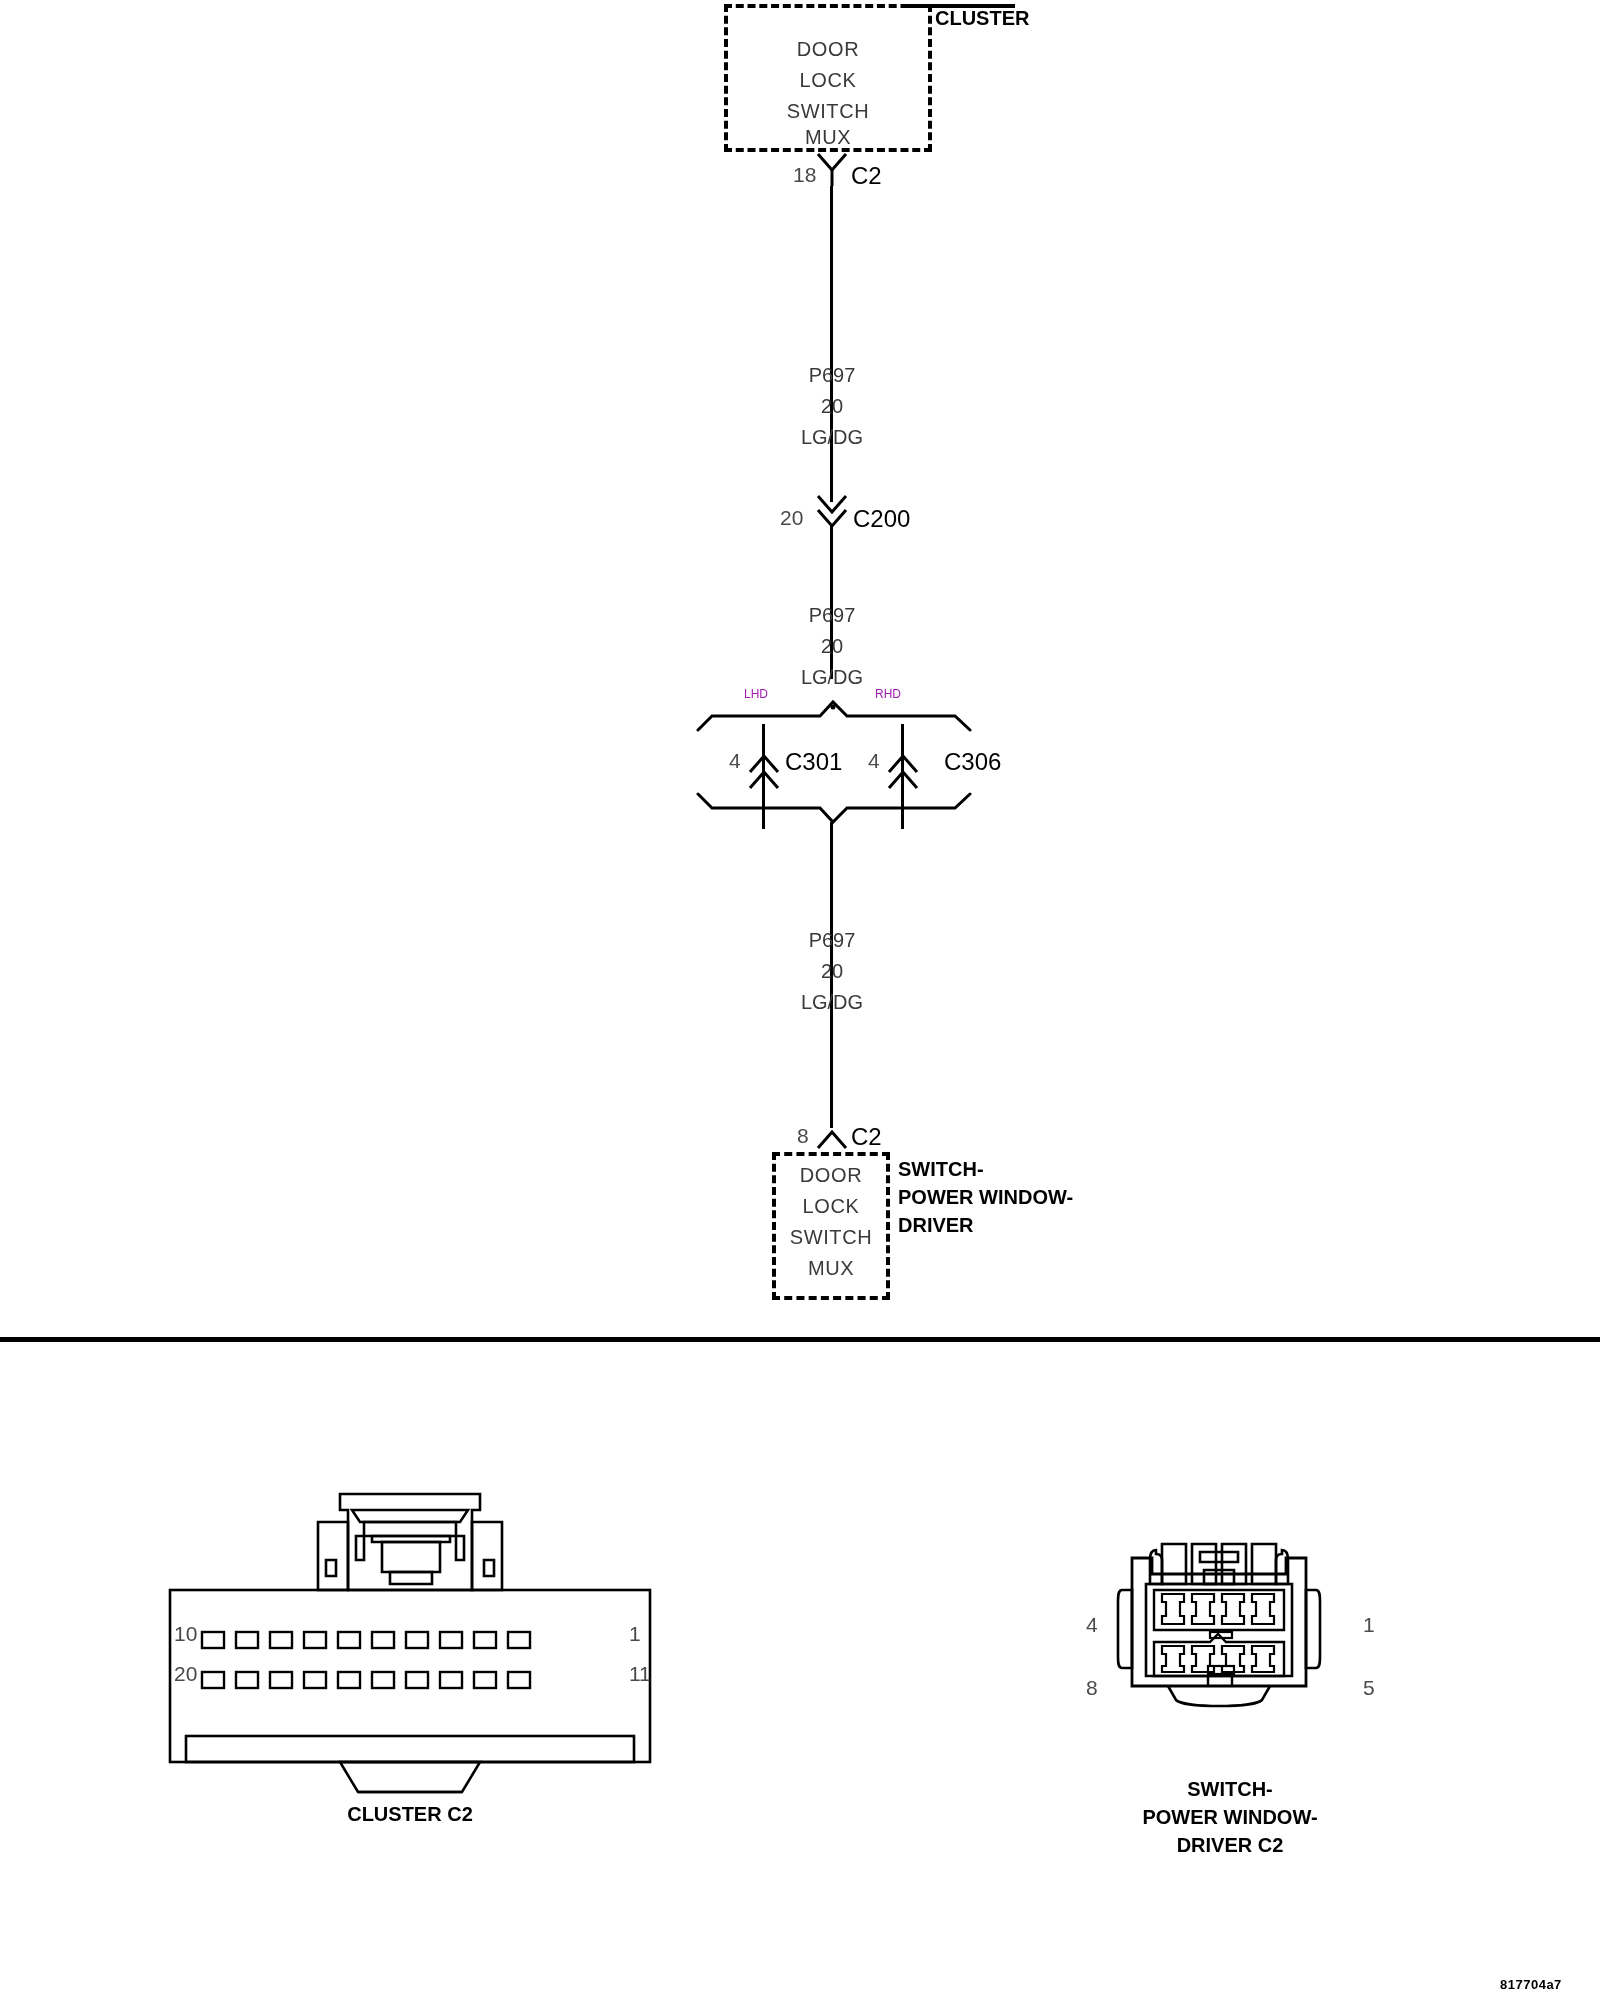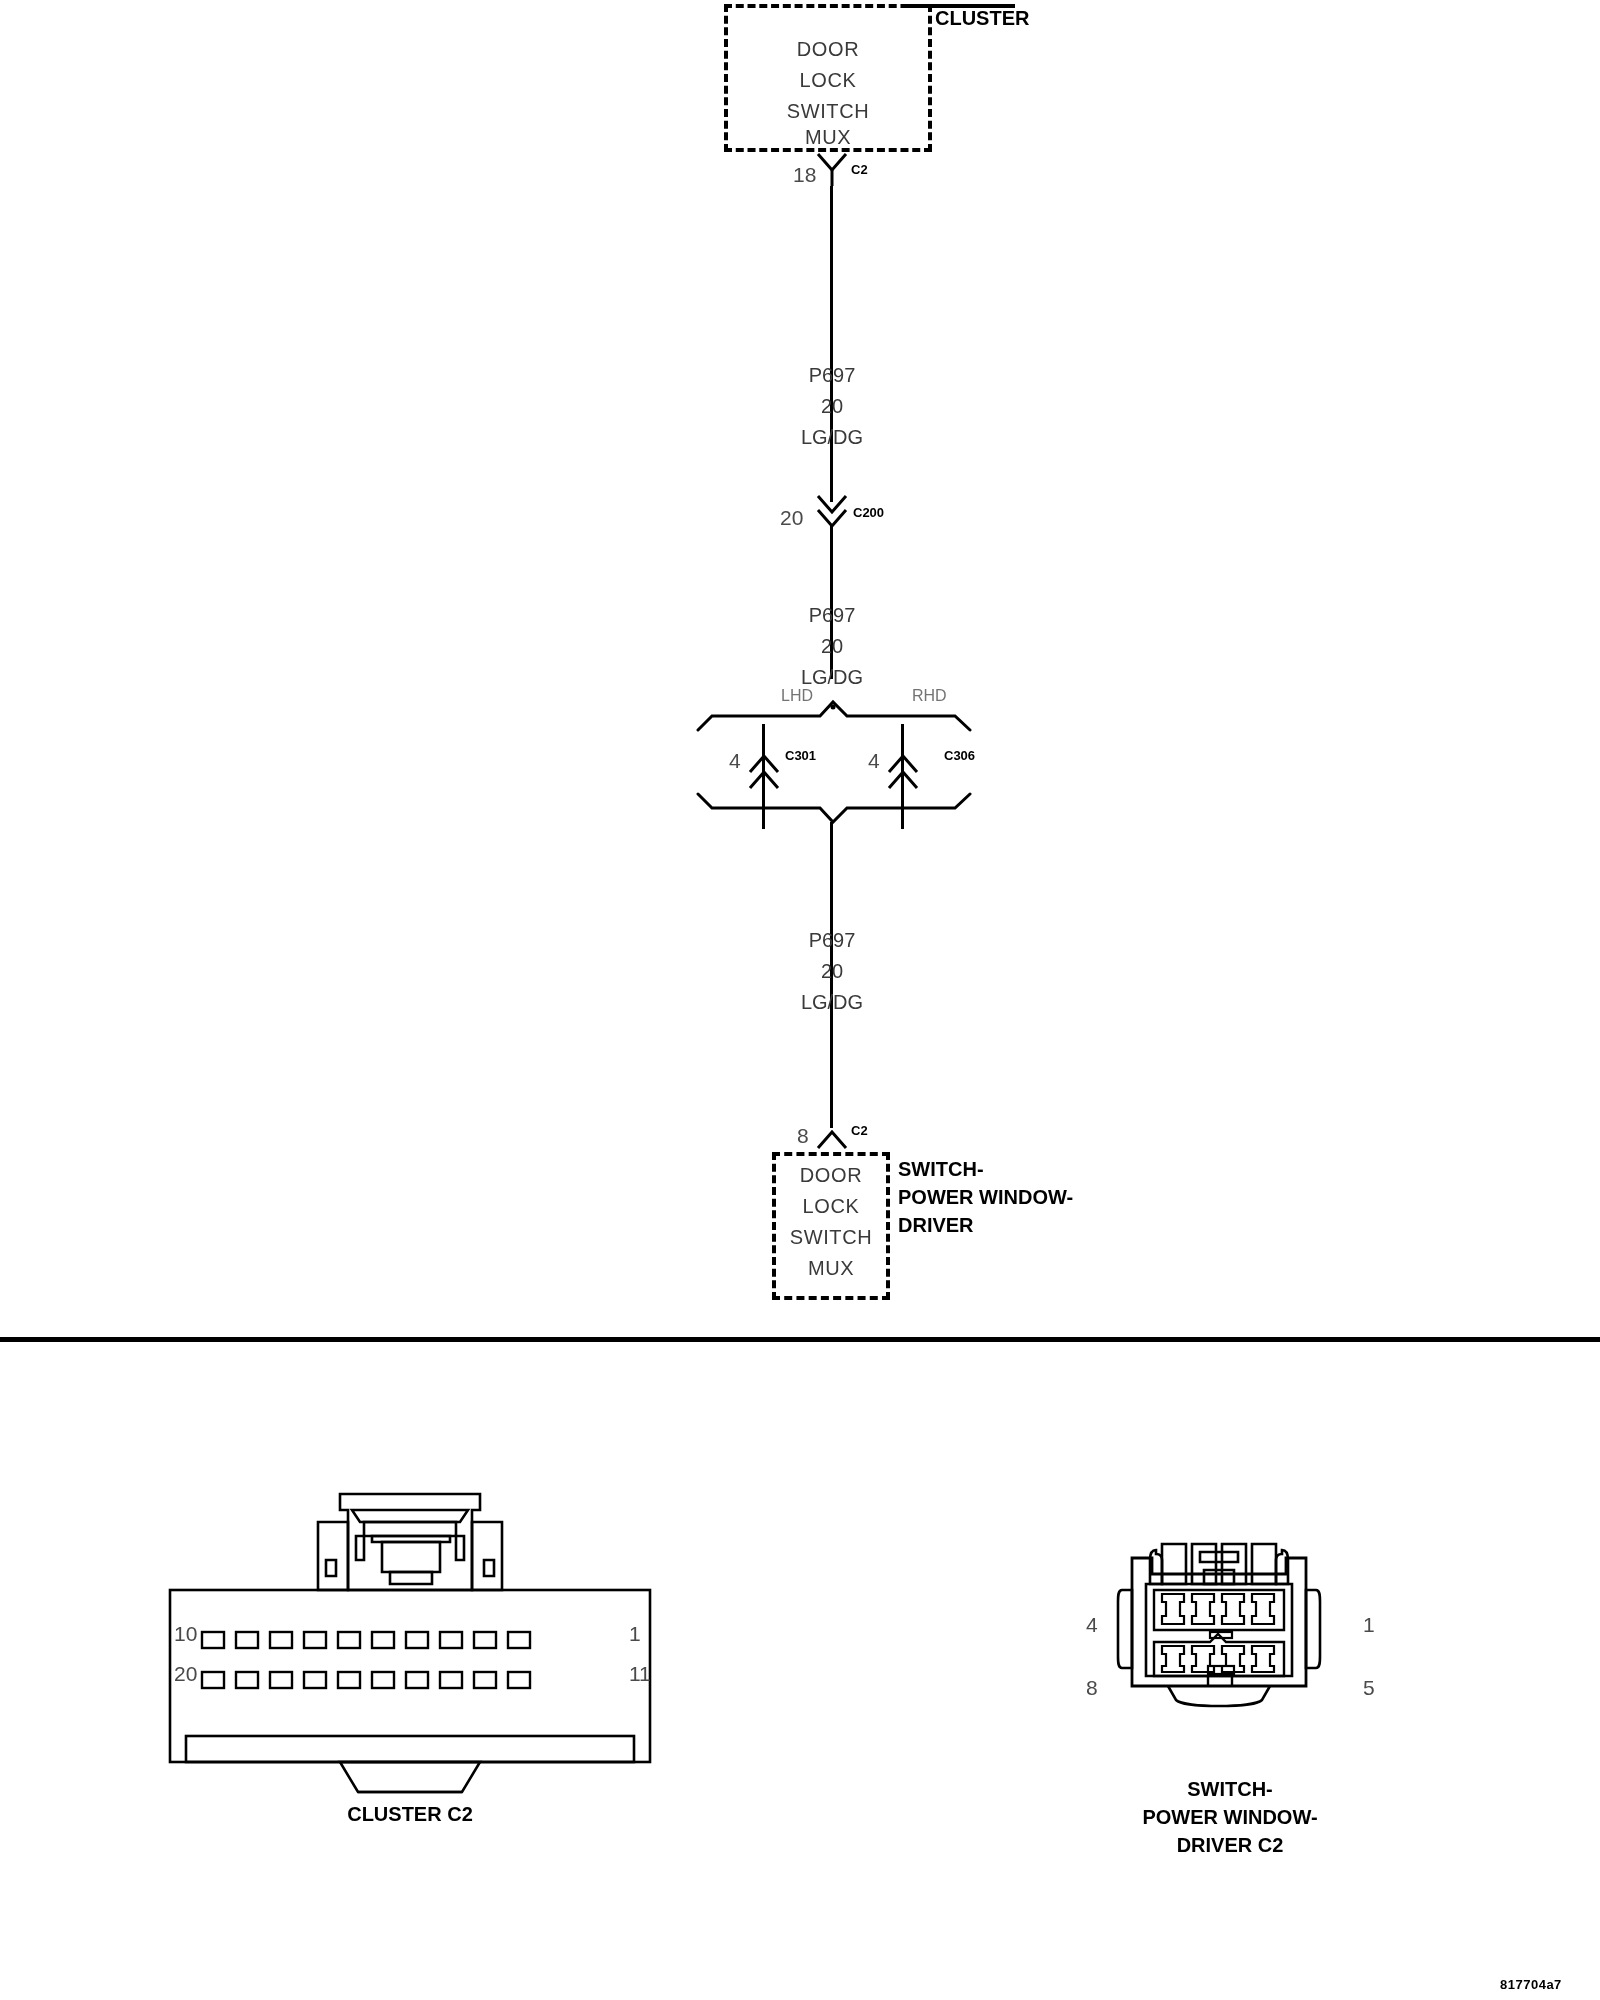--- a/index.html
+++ b/index.html
@@ -35,30 +35,29 @@
     text-align: center;
     line-height: 31px;
     white-space: nowrap;
   }
   .pin-num {
     font-size: 21px;
     color: #4a4a4a;
     white-space: nowrap;
   }
   .conn-id {
-    font-size: 13px;
-    font-weight: bold;
+    font-size: 24px;
+    font-weight: normal;
     color: #000000;
     white-space: nowrap;
   }
   .side-label {
-    font-size: 16px;
-    color: #737373;
-    white-space: nowrap;
-    margin-left: 37px;
+    font-size: 12px;
+    color: #a21caf;
+    white-space: nowrap;
   }
   .comp-label {
     font-size: 20px;
     font-weight: bold;
     color: #000;
     line-height: 28px;
     white-space: nowrap;
   }
   .conn-caption {
     font-size: 20px;

